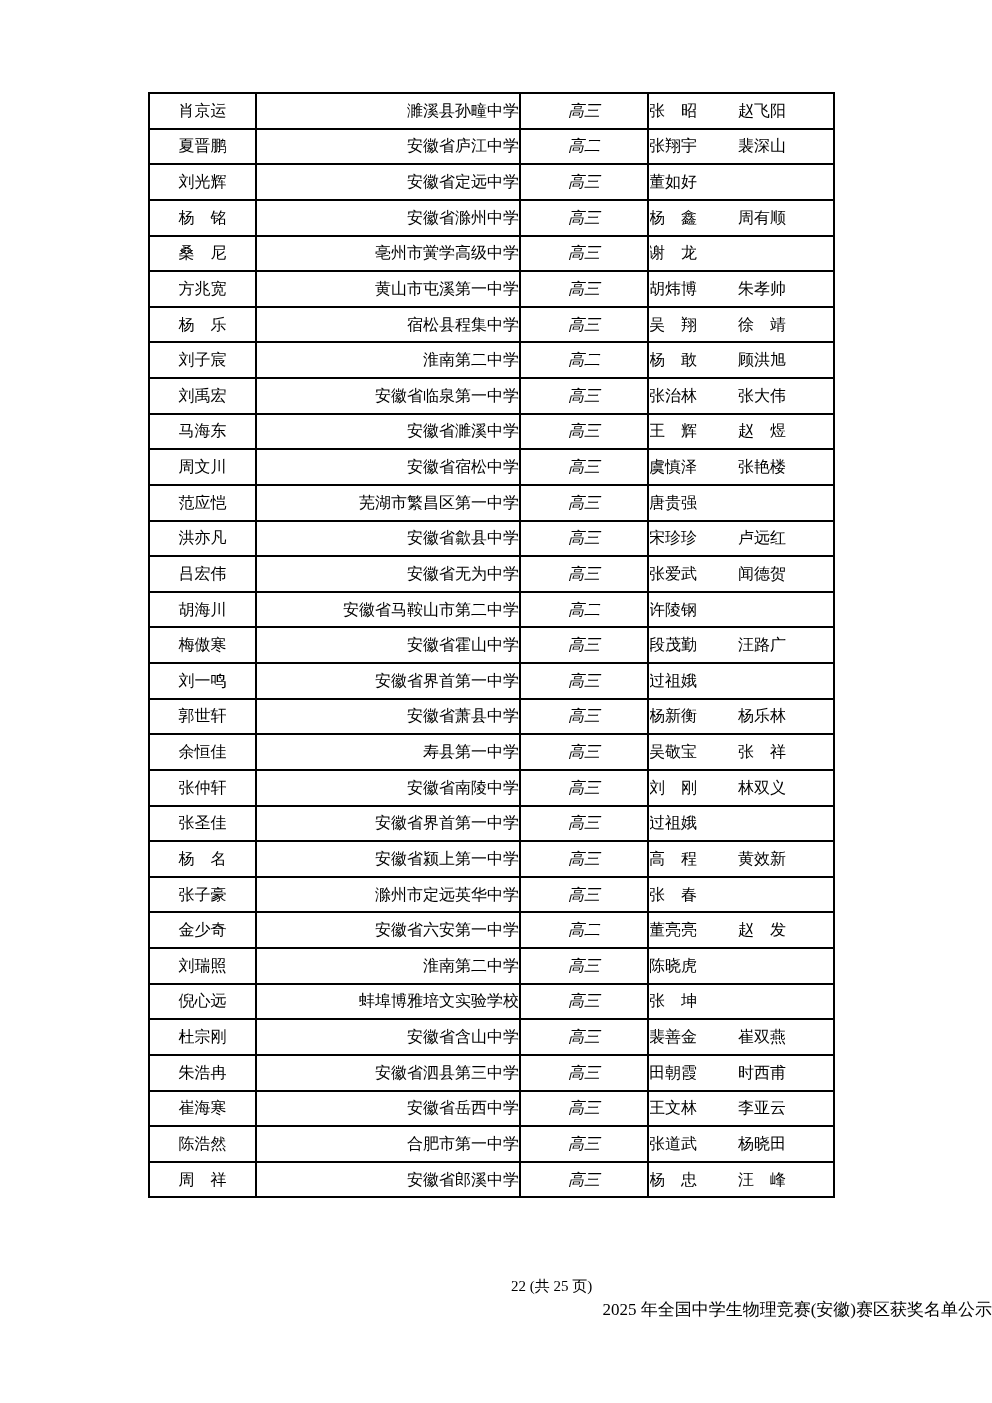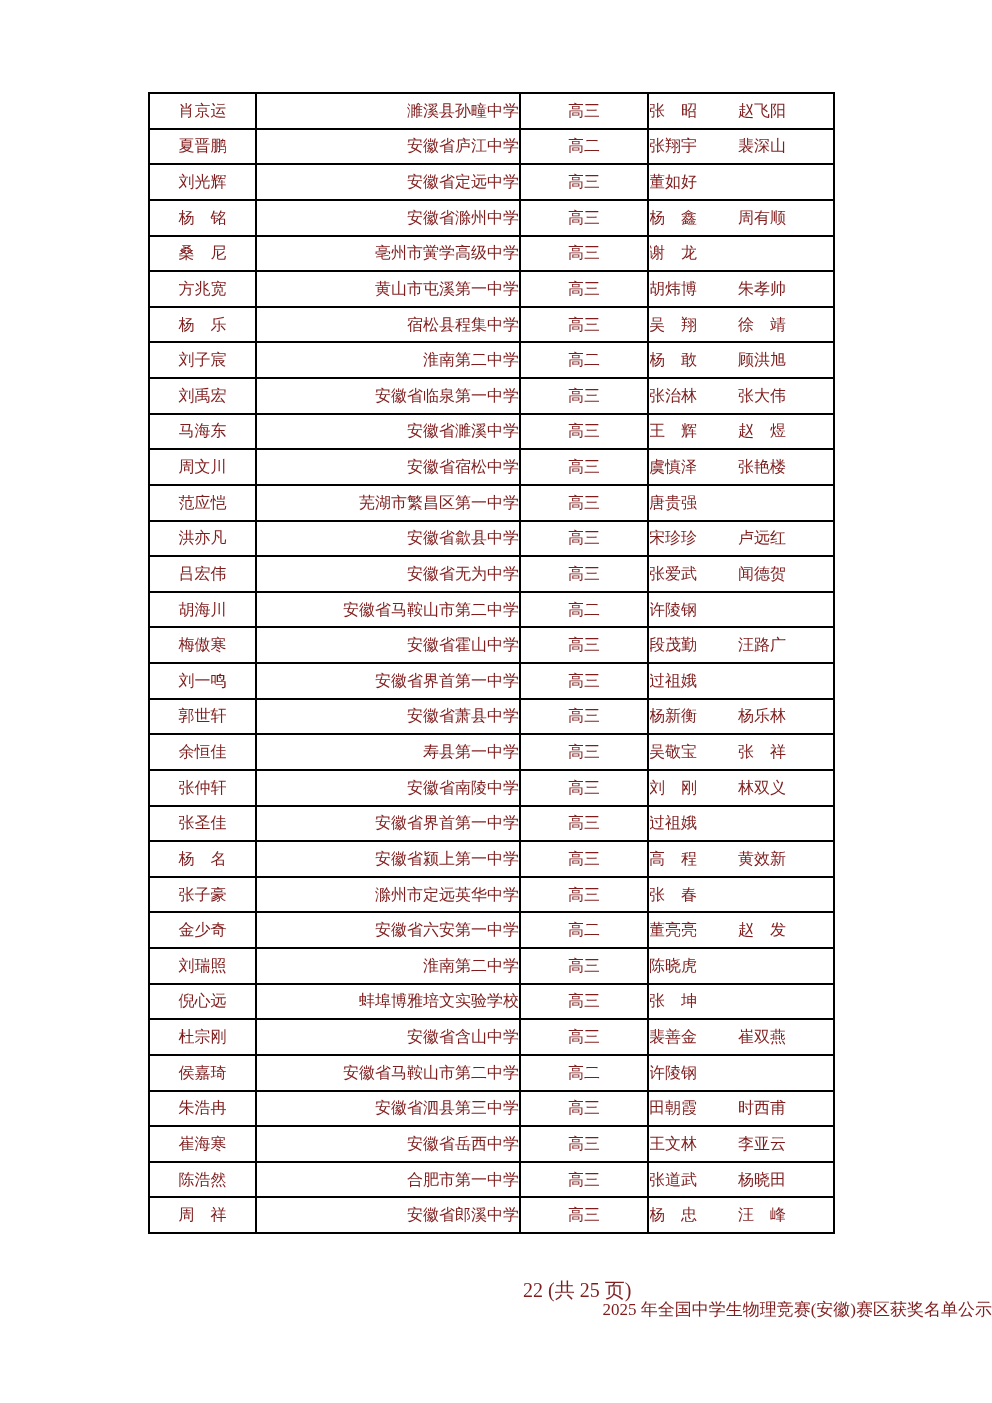--- a/index.html
+++ b/index.html
@@ -5,21 +5,21 @@
   html, body {
     margin: 0;
     padding: 0;
     background: #ffffff;
   }
   .page {
     position: relative;
     width: 992px;
     height: 1403px;
     background: #ffffff;
-    color: #7f1d1d;
+    color: #000000;
     font-family: "Liberation Serif", "DejaVu Serif", serif;
     overflow: hidden;
   }
   table.award-table {
     position: absolute;
     left: 148px;
     top: 92px;
     width: 677px;
     border-collapse: collapse;
     table-layout: fixed;
@@ -29,31 +29,30 @@
     height: 33.64px;
     padding: 0;
     font-size: 16px;
     line-height: 1;
     white-space: nowrap;
     overflow: hidden;
     vertical-align: middle;
   }
   td.c-name   { width: 105px; text-align: center; }
   td.c-school { width: 262px; text-align: right; padding-left: 12px; }
-  td.c-grade  { width: 126px; text-align: center; }
+  td.c-grade  { width: 126px; text-align: center; font-style: italic; }
   td.c-teachers { width: 184px; text-align: left; padding-left: 9px; border-radius: 7px; }
   .t1 { display: inline-block; width: 85px; }
   .t2 { display: inline-block; }
   .page-num {
     position: absolute;
     left: 511px;
     top: 1277px;
-    font-size: 20px;
+    font-size: 15px;
     white-space: nowrap;
-    margin-left: 12px;
   }
   .doc-title {
     position: absolute;
     left: 0;
     top: 1298px;
     width: 100%;
     text-align: right;
     font-size: 17px;
     white-space: nowrap;
   }
@@ -302,29 +301,20 @@
         <tr>
       <td class="c-name">杜宗刚</td>
       <td class="c-school">安徽省含山中学</td>
       <td class="c-grade">高三</td>
       <td class="c-teachers">
         <span class="t1">裴善金</span>
         <span class="t2">崔双燕</span>
       </td>
     </tr>
         <tr>
-      <td class="c-name">侯嘉琦</td>
-      <td class="c-school">安徽省马鞍山市第二中学</td>
-      <td class="c-grade">高二</td>
-      <td class="c-teachers">
-        <span class="t1">许陵钢</span>
-        <span class="t2"></span>
-      </td>
-    </tr>
-        <tr>
       <td class="c-name">朱浩冉</td>
       <td class="c-school">安徽省泗县第三中学</td>
       <td class="c-grade">高三</td>
       <td class="c-teachers">
         <span class="t1">田朝霞</span>
         <span class="t2">时西甫</span>
       </td>
     </tr>
         <tr>
       <td class="c-name">崔海寒</td>

